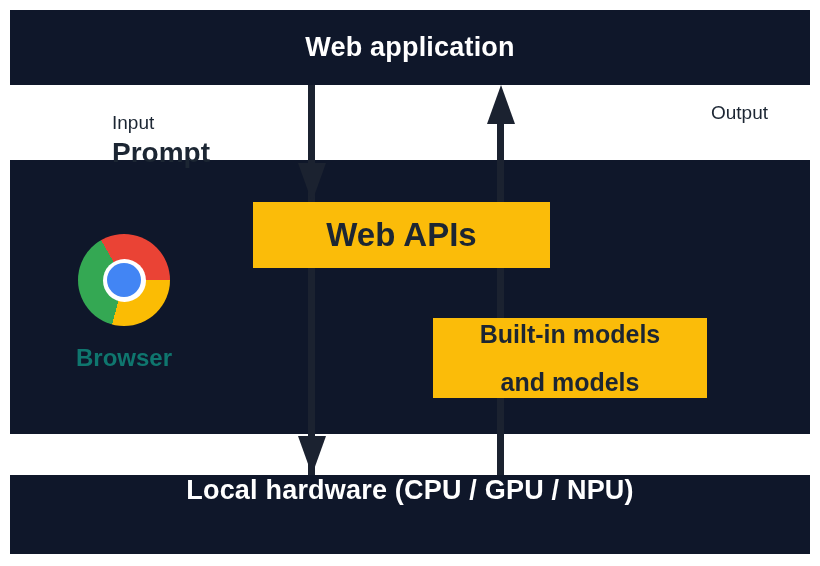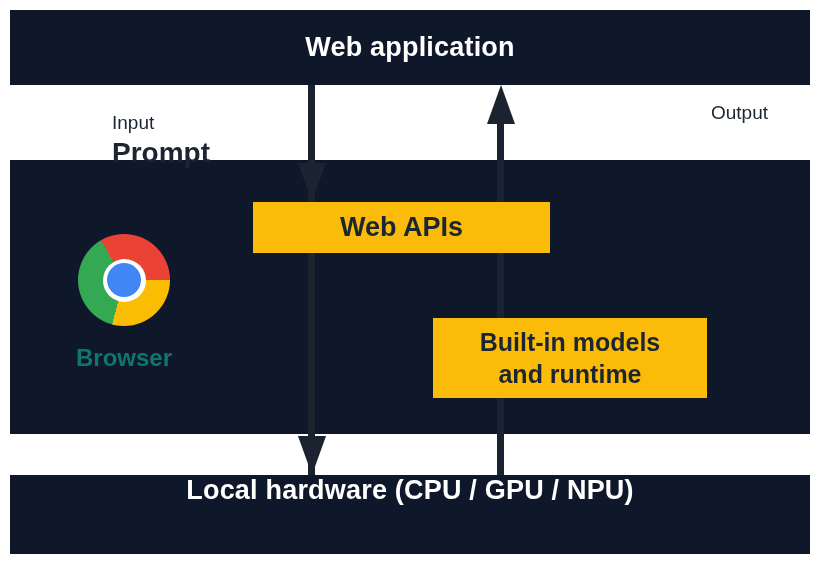--- a/index.html
+++ b/index.html
@@ -73,29 +73,30 @@
     display: flex;
     flex-direction: column;
     align-items: center;
     justify-content: center;
     color: #1c2633;
     font-weight: bold;
     text-align: center;
   }
   .box-web-apis {
     left: 253px; top: 202px;
-    width: 297px; height: 51px;
-    font-size: 27px;
+    width: 297px; height: 66px;
+    font-size: 33px;
     text-align: center;
   }
   .box-builtin {
     left: 433px; top: 318px;
     width: 274px; height: 80px;
     font-size: 25px;
     line-height: 32px;
+    justify-content: space-between;
   }
   
   .chrome-logo {
     position: absolute;
     left: 78px; top: 234px;
     width: 92px; height: 92px;
     border-radius: 50%;
     z-index: 3;
     background: conic-gradient(
       from -30deg,
@@ -160,20 +161,20 @@
     <div class="chrome-ring"></div>
     <div class="chrome-center"></div>
   </div>
   <div class="browser-label">Browser</div>
 
   <div class="yellow-box box-web-apis">
     <span>Web APIs</span>
   </div>
   <div class="yellow-box box-builtin">
     <span>Built-in models</span>
-    <span>and runtime</span>
+    <span>and models</span>
   </div>
 
   <div class="band band-bottom">
     <span class="band-title">Local hardware (CPU / GPU / NPU)</span>
   </div>
 
 </div>
 
 </body></html>

